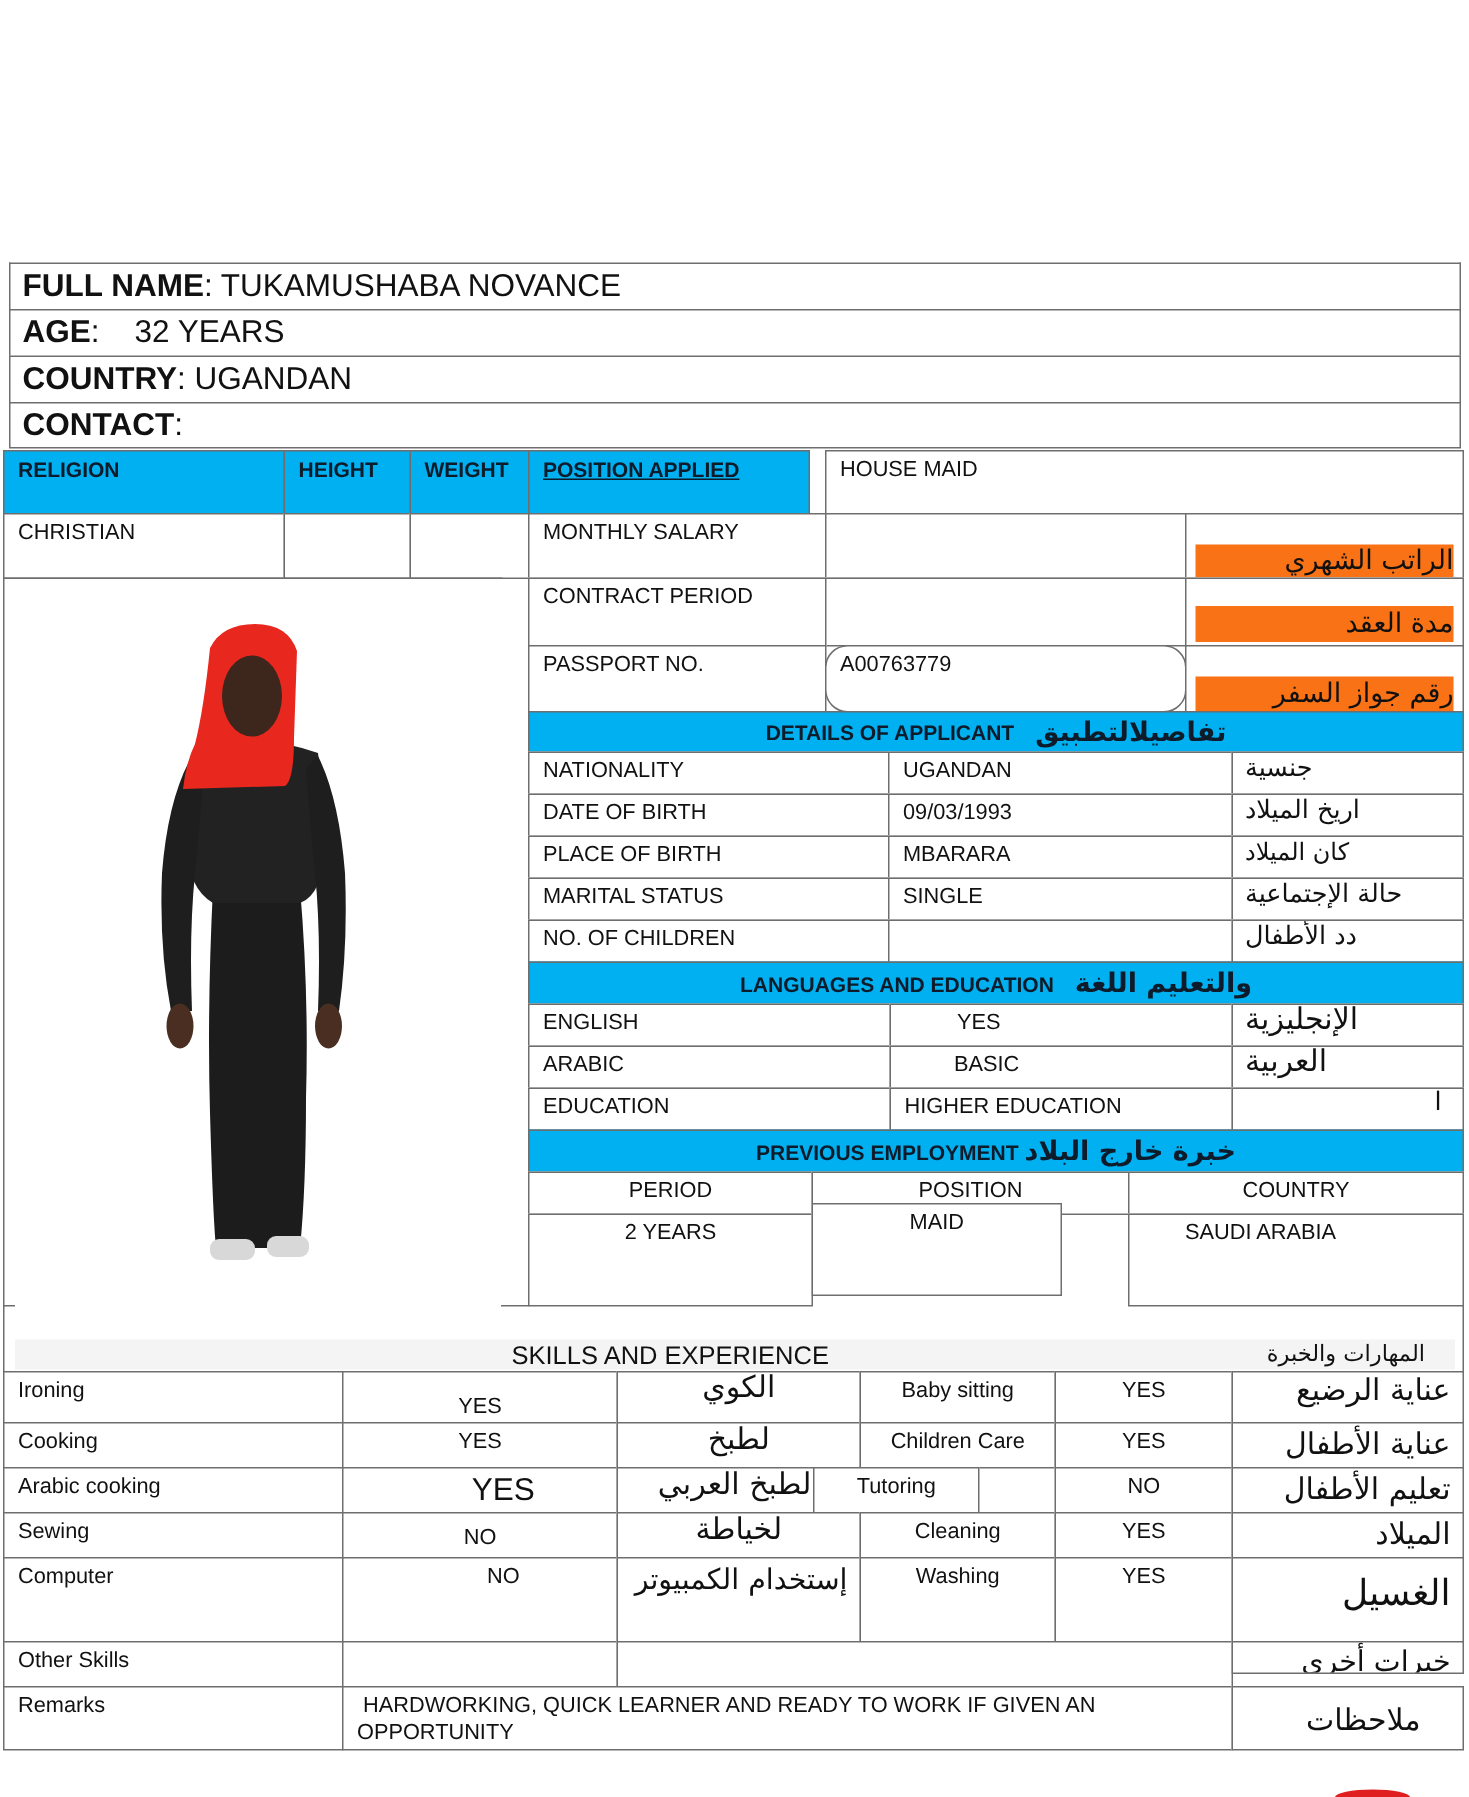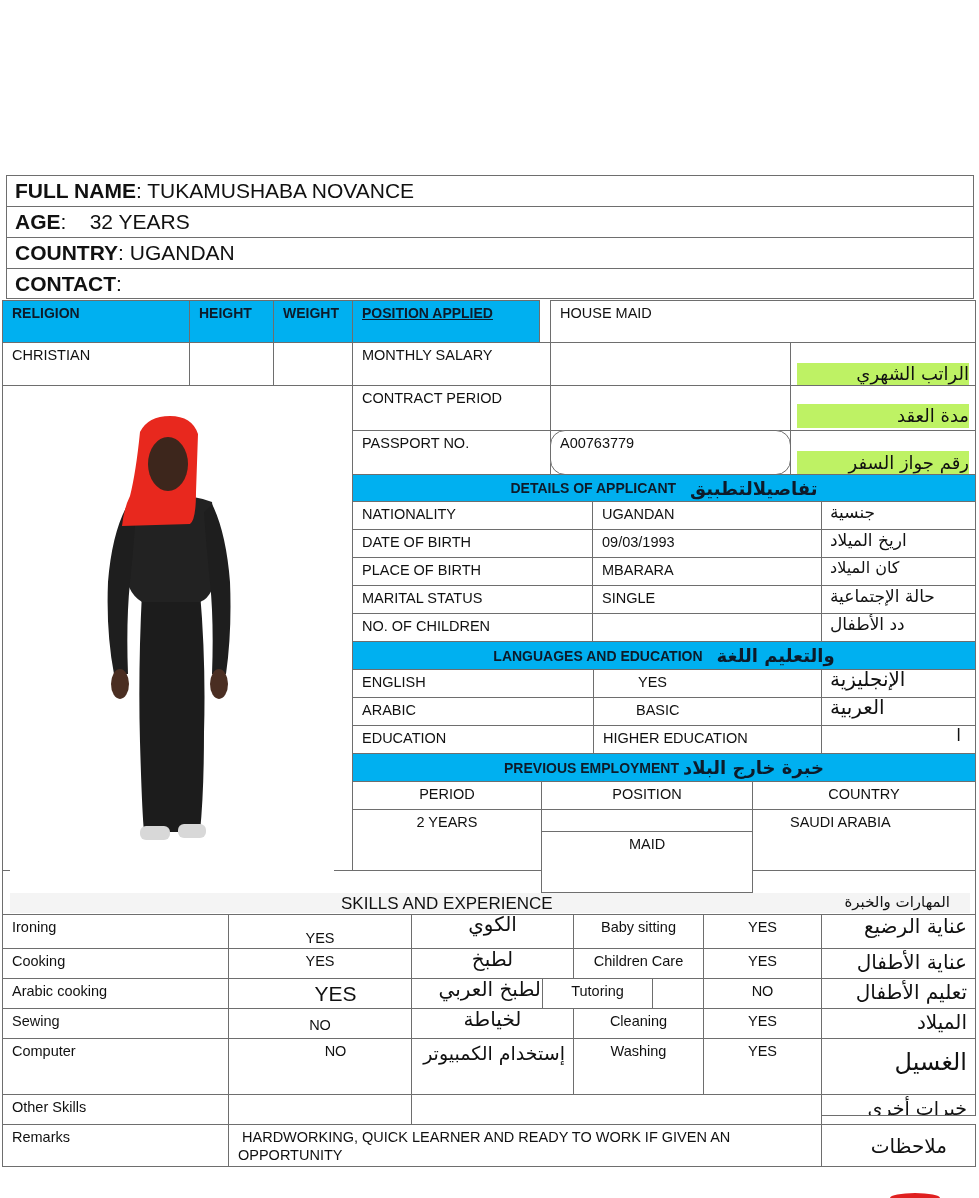--- a/index.html
+++ b/index.html
@@ -4,21 +4,21 @@
 <style>
   * { box-sizing: border-box; margin: 0; padding: 0; }
   html, body { width: 979px; height: 1198px; background: #ffffff; overflow: hidden; }
   body { position: relative; font-family: "Liberation Sans", "DejaVu Sans", sans-serif; color: #111; font-size: 14px; }
   .abs { position: absolute; }
   .cell { position: absolute; border: 1px solid #6e6e6e; background: #fff; padding: 3px 9px; font-size: 14.5px; line-height: 18px; overflow: hidden; }
   .blue { background: #00b0f0; }
   .hdr { font-weight: bold; color: #0d1b2a; font-size: 14px; }
   .center { text-align: center; }
   .ar { direction: rtl; text-align: right; font-family: "DejaVu Sans", sans-serif; font-size: 18px; }
-  .ar-shade { background: #bef264; }
+  .ar-shade { background: #f97316; }
   .topline { position: absolute; left: 6px; width: 968px; border: 1px solid #6e6e6e; border-bottom: none; padding: 2px 8px; font-size: 21px; line-height: 26px; height: 31px; }
   .topline b { font-weight: bold; }
   .section-bar { position: absolute; background: #00b0f0; border: 1px solid #6e6e6e; font-weight: bold; font-size: 14px; color: #0d1b2a; display: flex; align-items: center; justify-content: center; gap: 14px; }
   .section-bar .ar-t { font-family: "DejaVu Sans", sans-serif; font-size: 18px; direction: rtl; font-weight: bold; }
   .photo { position: absolute; }
   .skills-bar { position: absolute; left: 10px; top: 893px; width: 960px; height: 20px; background: #f4f4f4; font-size: 17px; font-family: "Liberation Sans", sans-serif; }
 </style>
 </head>
 <body>
 
@@ -137,21 +137,21 @@
   <span>PREVIOUS EMPLOYMENT</span>
   <span class="ar-t">خبرة خارج البلاد</span>
 </div>
 
 <div class="cell center" style="left:352px; top:781px; width:190px; height:29px;">PERIOD</div>
 <div class="cell center" style="left:541px; top:781px; width:212px; height:29px;">POSITION</div>
 <div class="cell center" style="left:752px; top:781px; width:224px; height:29px;">COUNTRY</div>
 
 <div>
   <div class="cell center" style="left:352px; top:809px; width:190px; height:62px;">2 YEARS</div>
-  <div class="cell center" style="left:541px; top:831px; width:212px; height:62px;">MAID</div>
+  <div class="cell center" style="left:541px; top:802px; width:167px; height:62px;">MAID</div>
   <div class="cell" style="left:752px; top:809px; width:224px; height:62px; padding-left:37px;">SAUDI ARABIA</div>
 </div>
 
 <div class="abs" style="left:2px; top:870px; width:974px; height:45px; border-left:1px solid #6e6e6e; border-right:1px solid #6e6e6e;"></div>
 <div class="skills-bar">
   <span class="abs" style="left:331px; top:1px;">SKILLS AND EXPERIENCE</span>
   <span class="abs" style="right:20px; top:0px; font-family:'DejaVu Sans', sans-serif; font-size:15px; direction:rtl;">المهارات والخبرة</span>
 </div>
 
 <div>

